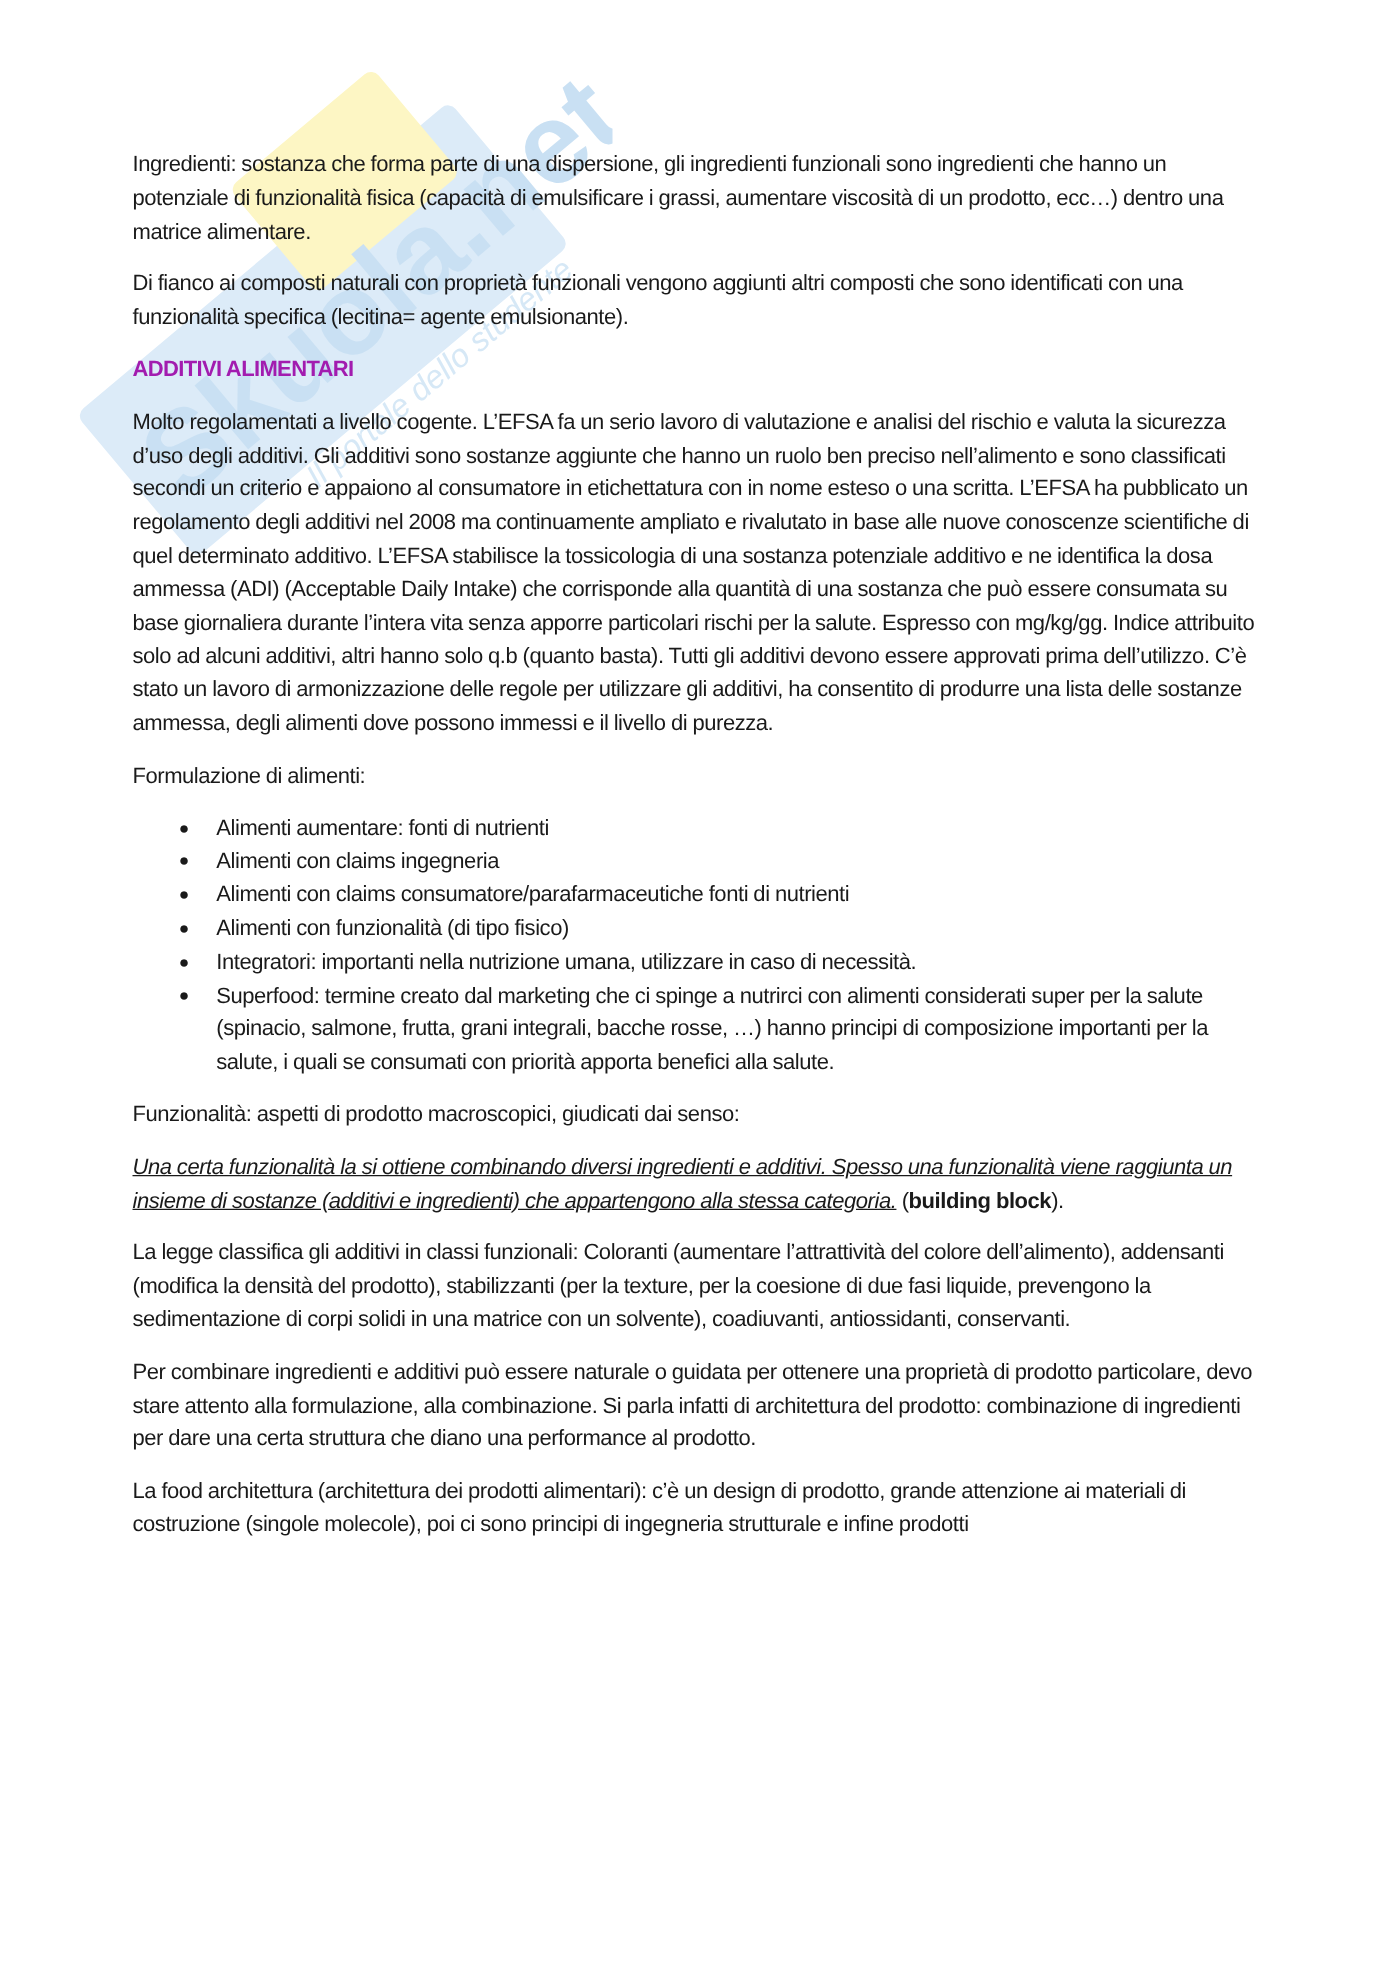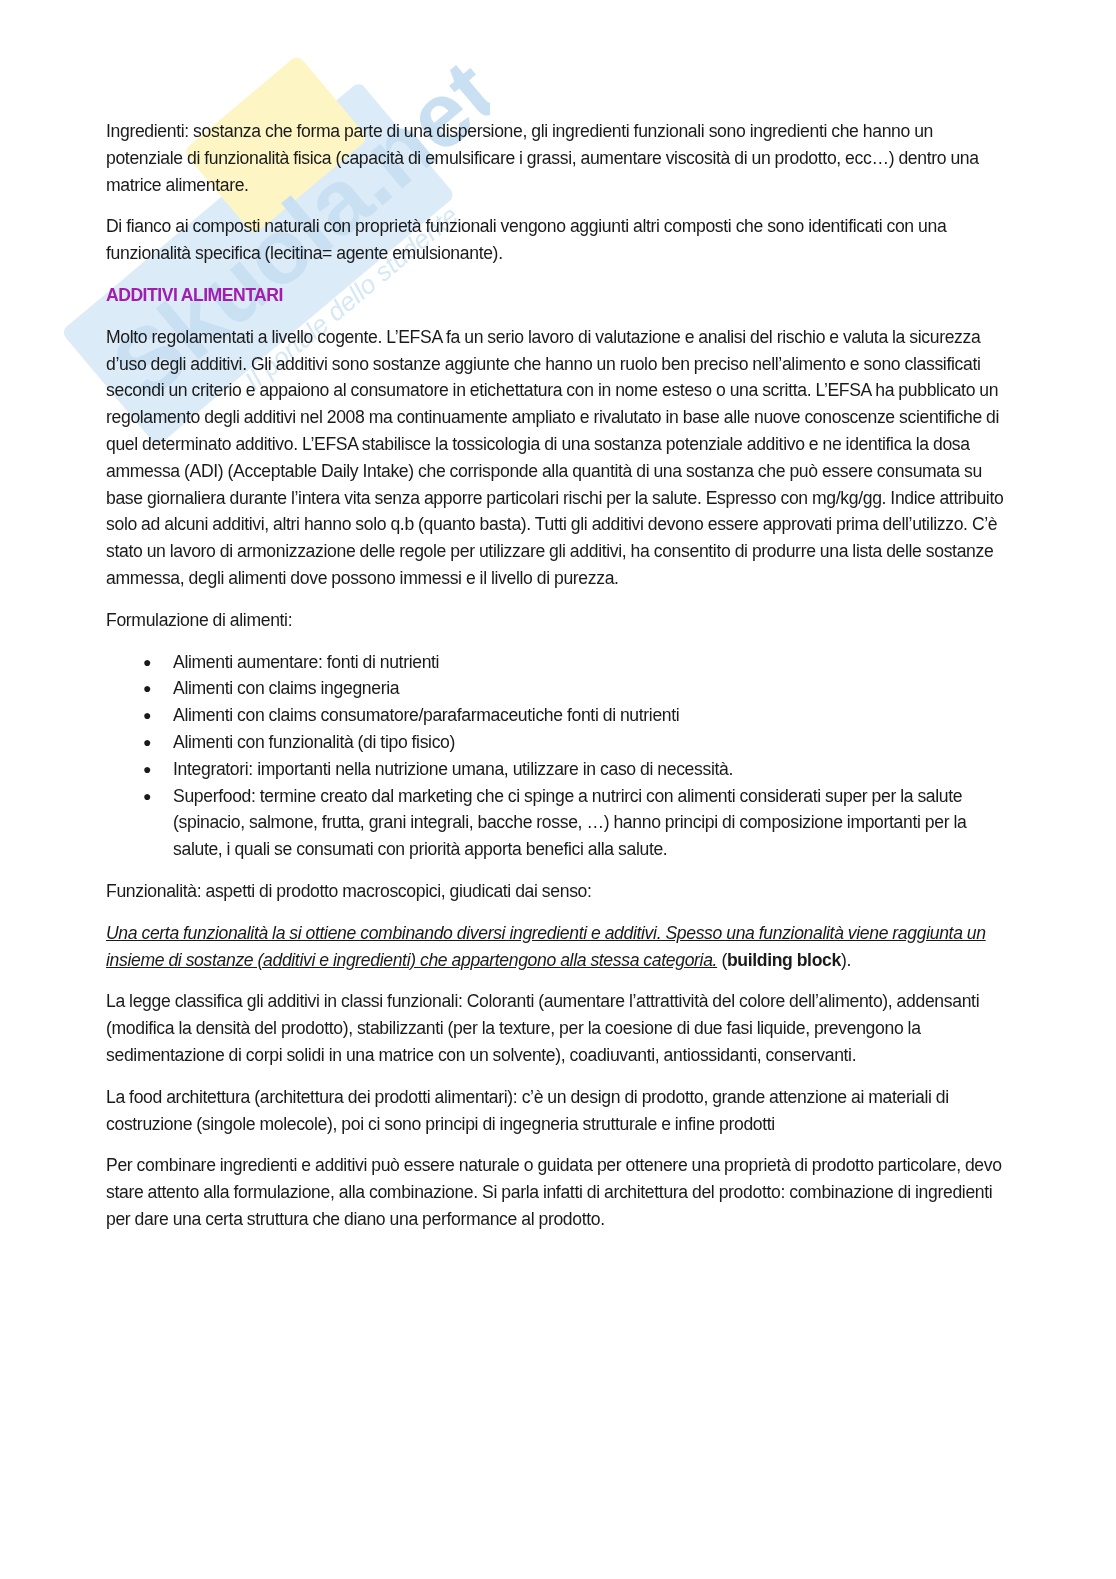--- a/index.html
+++ b/index.html
@@ -91,15 +91,15 @@
     <li><span class="bullet">●</span><span>Alimenti con claims ingegneria</span></li>
     <li><span class="bullet">●</span><span>Alimenti con claims consumatore/parafarmaceutiche fonti di nutrienti</span></li>
     <li><span class="bullet">●</span><span>Alimenti con funzionalità (di tipo fisico)</span></li>
     <li><span class="bullet">●</span><span>Integratori: importanti nella nutrizione umana, utilizzare in caso di necessità.</span></li>
     <li><span class="bullet">●</span><span>Superfood: termine creato dal marketing che ci spinge a nutrirci con alimenti considerati super per la salute (spinacio, salmone, frutta, grani integrali, bacche rosse, …) hanno principi di composizione importanti per la salute, i quali se consumati con priorità apporta benefici alla salute.</span></li>
   </ul>
 
   <p>Funzionalità: aspetti di prodotto macroscopici, giudicati dai senso:</p>
   <p><span class="underlined">Una certa funzionalità la si ottiene combinando diversi ingredienti e additivi. Spesso una funzionalità viene raggiunta un insieme di sostanze (additivi e ingredienti) che appartengono alla stessa categoria.</span><span> (</span><span class="bold">building block</span><span>).</span></p>
   <p>La legge classifica gli additivi in classi funzionali: Coloranti (aumentare l’attrattività del colore dell’alimento), addensanti (modifica la densità del prodotto), stabilizzanti (per la texture, per la coesione di due fasi liquide, prevengono la sedimentazione di corpi solidi in una matrice con un solvente), coadiuvanti, antiossidanti, conservanti.</p>
+  <p>Per combinare ingredienti e additivi può essere naturale o guidata per ottenere una proprietà di prodotto particolare, devo stare attento alla formulazione, alla combinazione. Si parla infatti di architettura del prodotto: combinazione di ingredienti per dare una certa struttura che diano una performance al prodotto.</p>
   <p>La food architettura (architettura dei prodotti alimentari): c’è un design di prodotto, grande attenzione ai materiali di costruzione (singole molecole), poi ci sono principi di ingegneria strutturale e infine prodotti</p>
-  <p>Per combinare ingredienti e additivi può essere naturale o guidata per ottenere una proprietà di prodotto particolare, devo stare attento alla formulazione, alla combinazione. Si parla infatti di architettura del prodotto: combinazione di ingredienti per dare una certa struttura che diano una performance al prodotto.</p>
 </div>
 
 </body></html>

